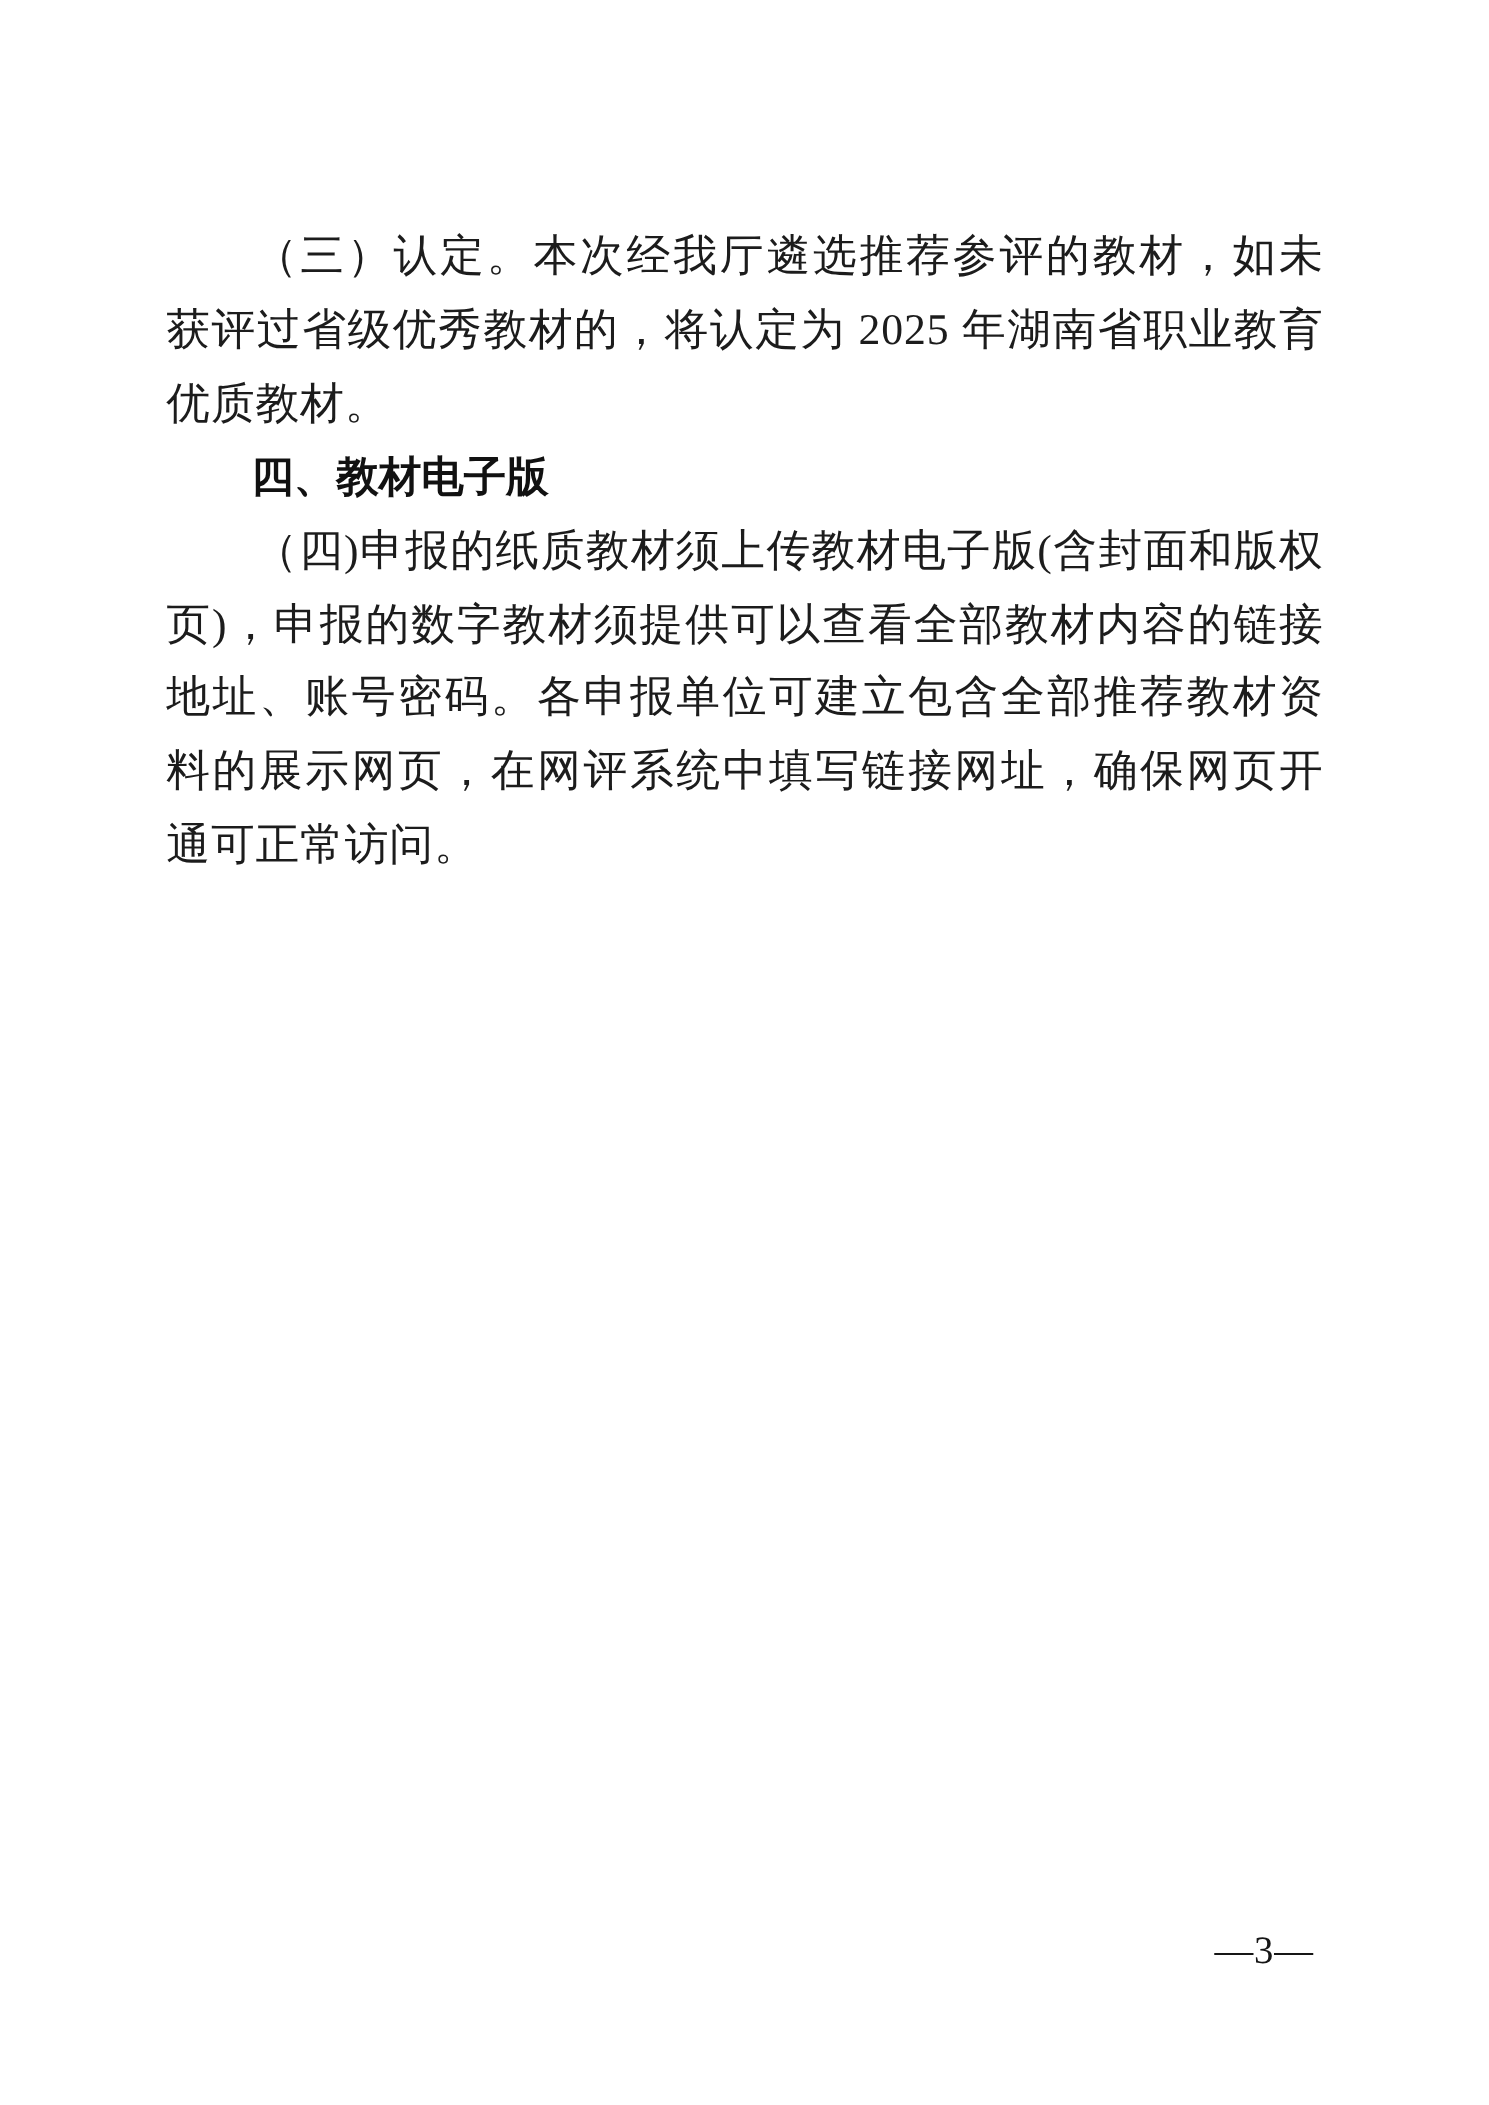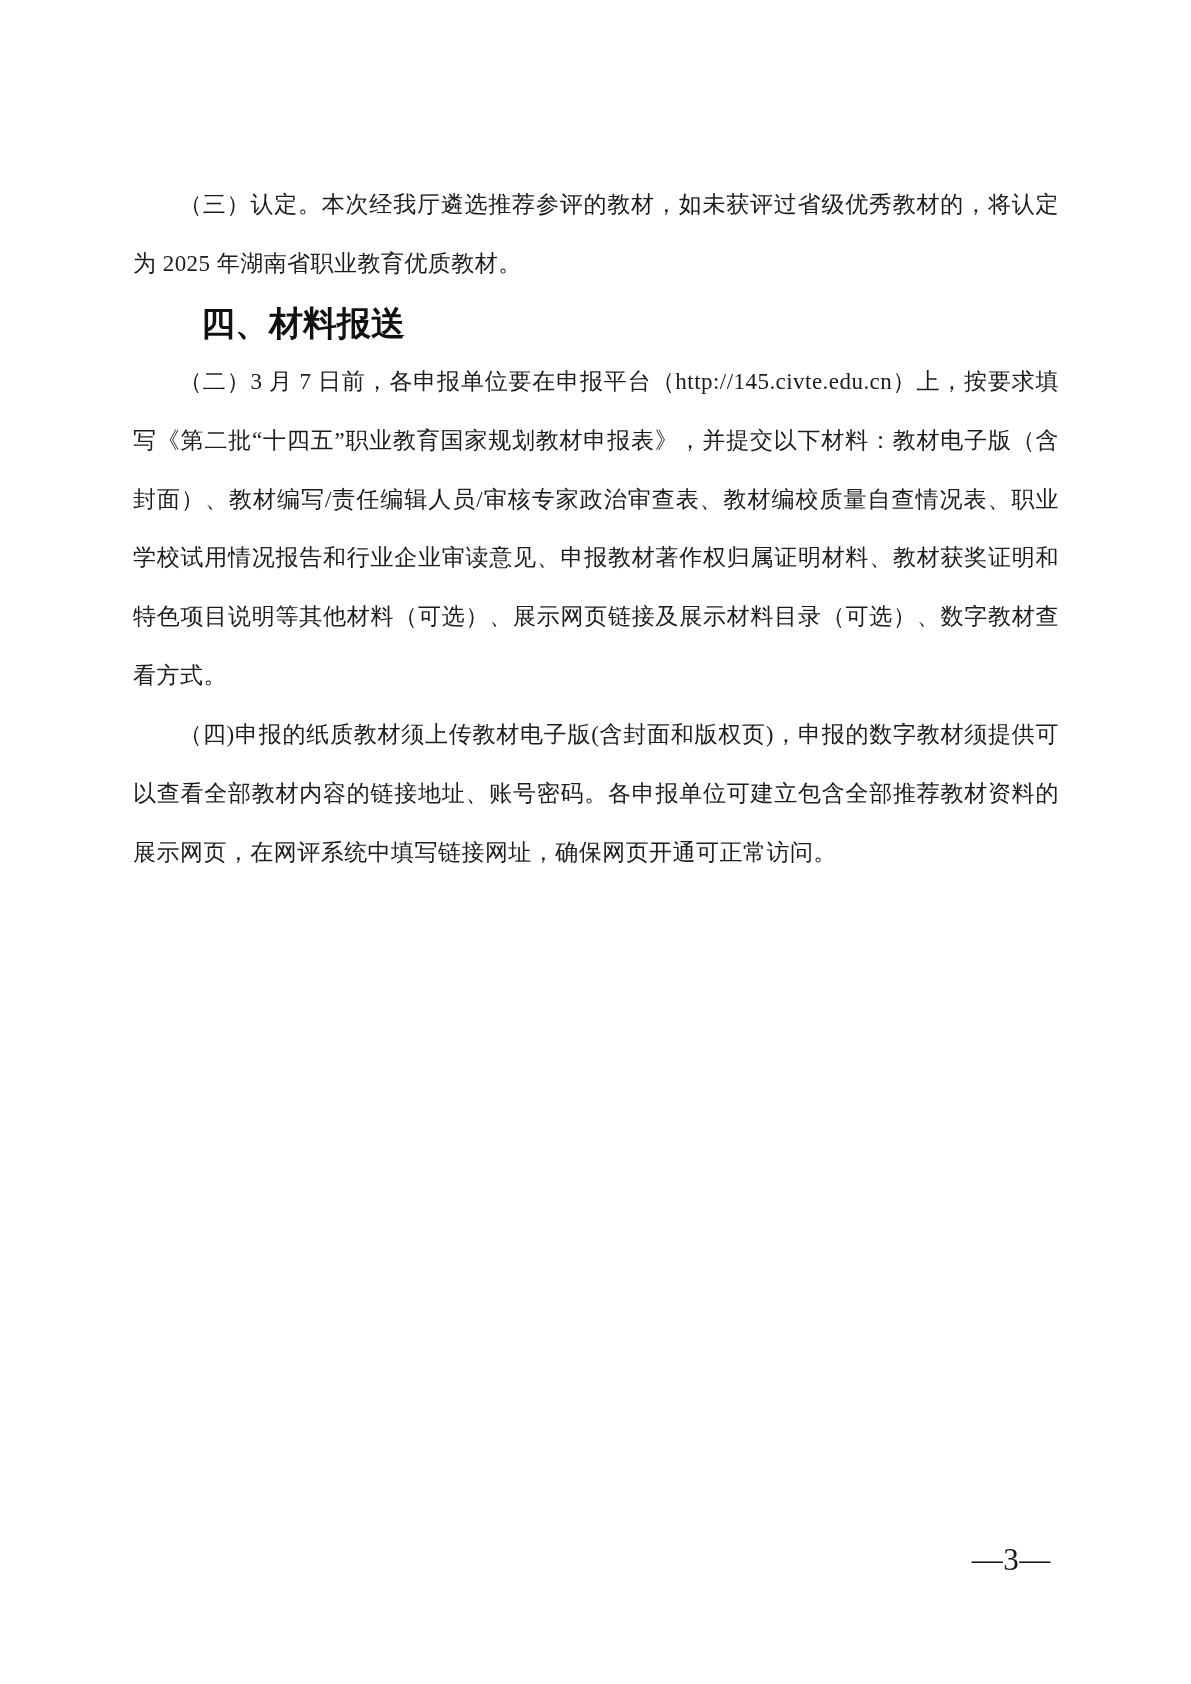--- a/index.html
+++ b/index.html
@@ -17,21 +17,21 @@
     color: #1c1c1c;
   }
   .doc-body {
     position: absolute;
     left: 133px;
     top: 176px;
     width: 926px;
   }
   .para {
     margin: 0;
-    font-size: 23px;
+    font-size: 35px;
     line-height: 58.9px;
     text-align: justify;
     text-justify: inter-character;
     text-indent: 2em;
     letter-spacing: 0.02em;
     word-break: break-all;
   }
   .heading {
     margin: 0;
     font-size: 34px;
@@ -51,19 +51,18 @@
     color: #161616;
     letter-spacing: 0.02em;
   }
 </style>
 </head>
 <body>
 
 <div class="page">
   <div class="doc-body">
     <p class="para">（三）认定。本次经我厅遴选推荐参评的教材，如未获评过省级优秀教材的，将认定为 2025 年湖南省职业教育优质教材。</p>
-    <h2 class="heading">四、材料报送</h2>
-    <p class="para">（二）3 月 7 日前，各申报单位要在申报平台（http://145.civte.edu.cn）上，按要求填写《第二批“十四五”职业教育国家规划教材申报表》，并提交以下材料：教材电子版（含封面）、教材编写/责任编辑人员/审核专家政治审查表、教材编校质量自查情况表、职业学校试用情况报告和行业企业审读意见、申报教材著作权归属证明材料、教材获奖证明和特色项目说明等其他材料（可选）、展示网页链接及展示材料目录（可选）、数字教材查看方式。</p>
+    <h2 class="heading">四、教材电子版</h2>
     <p class="para">（四)申报的纸质教材须上传教材电子版(含封面和版权页)，申报的数字教材须提供可以查看全部教材内容的链接地址、账号密码。各申报单位可建立包含全部推荐教材资料的展示网页，在网评系统中填写链接网址，确保网页开通可正常访问。</p>
   </div>
 
   <div class="page-number">—3—</div>
 </div>
 
 </body></html>

